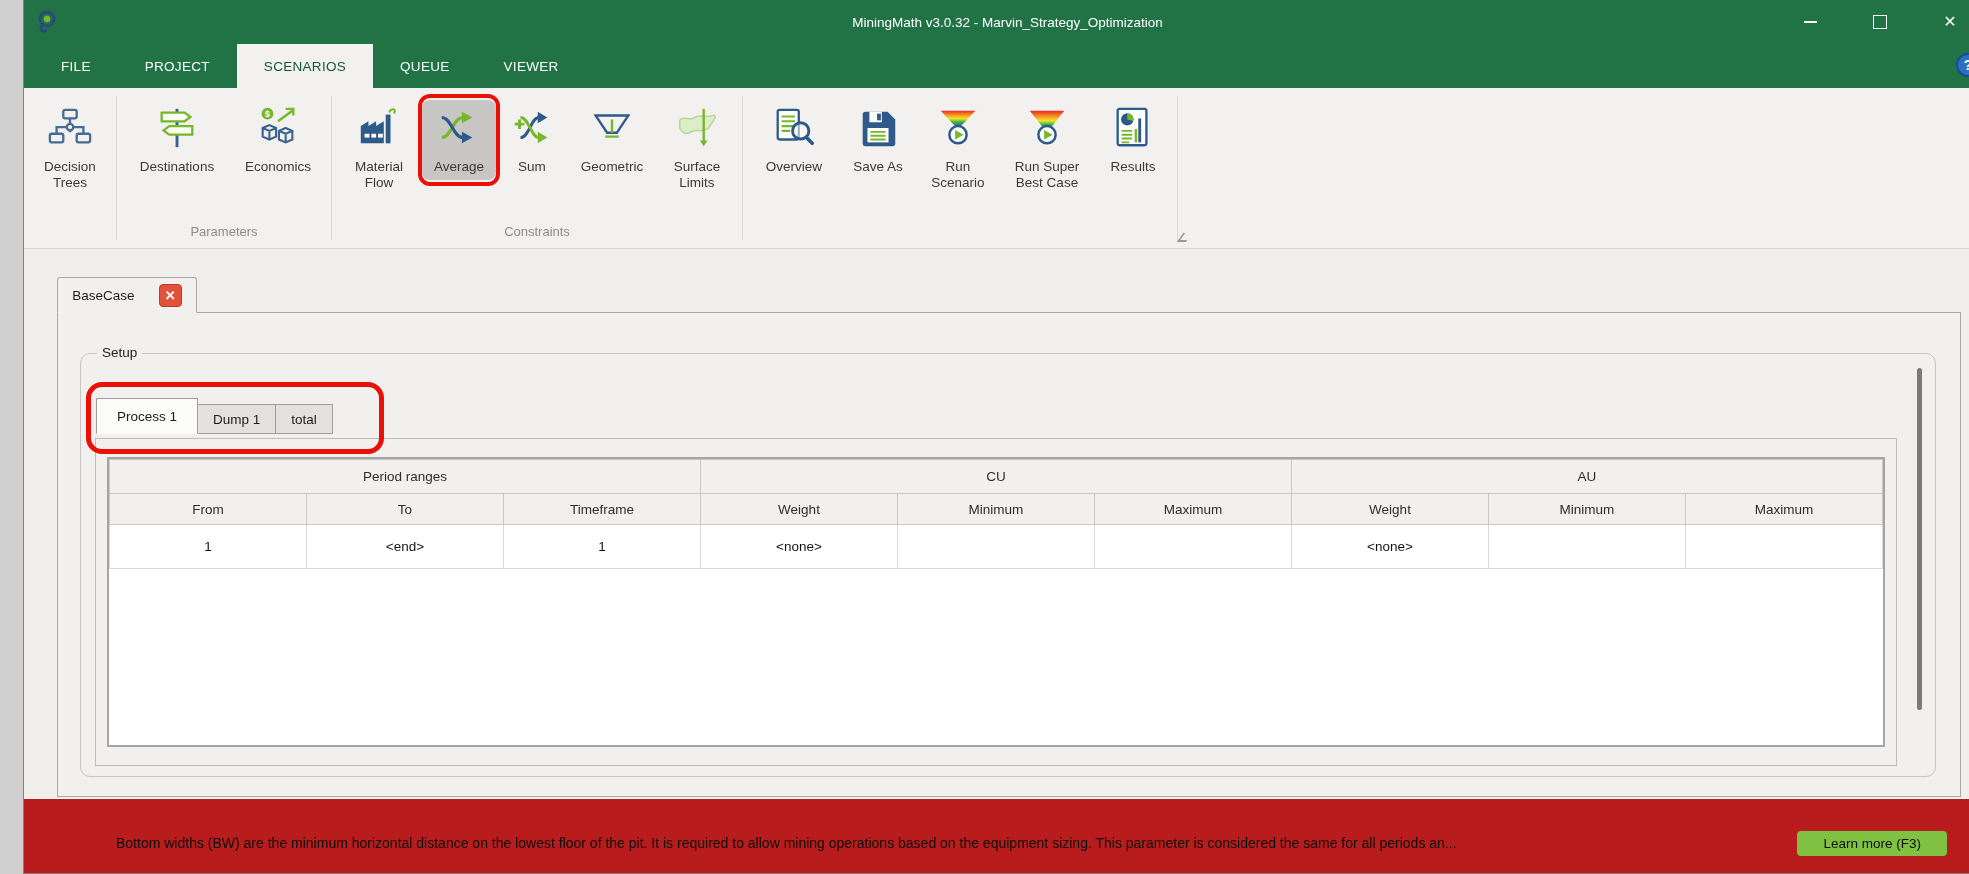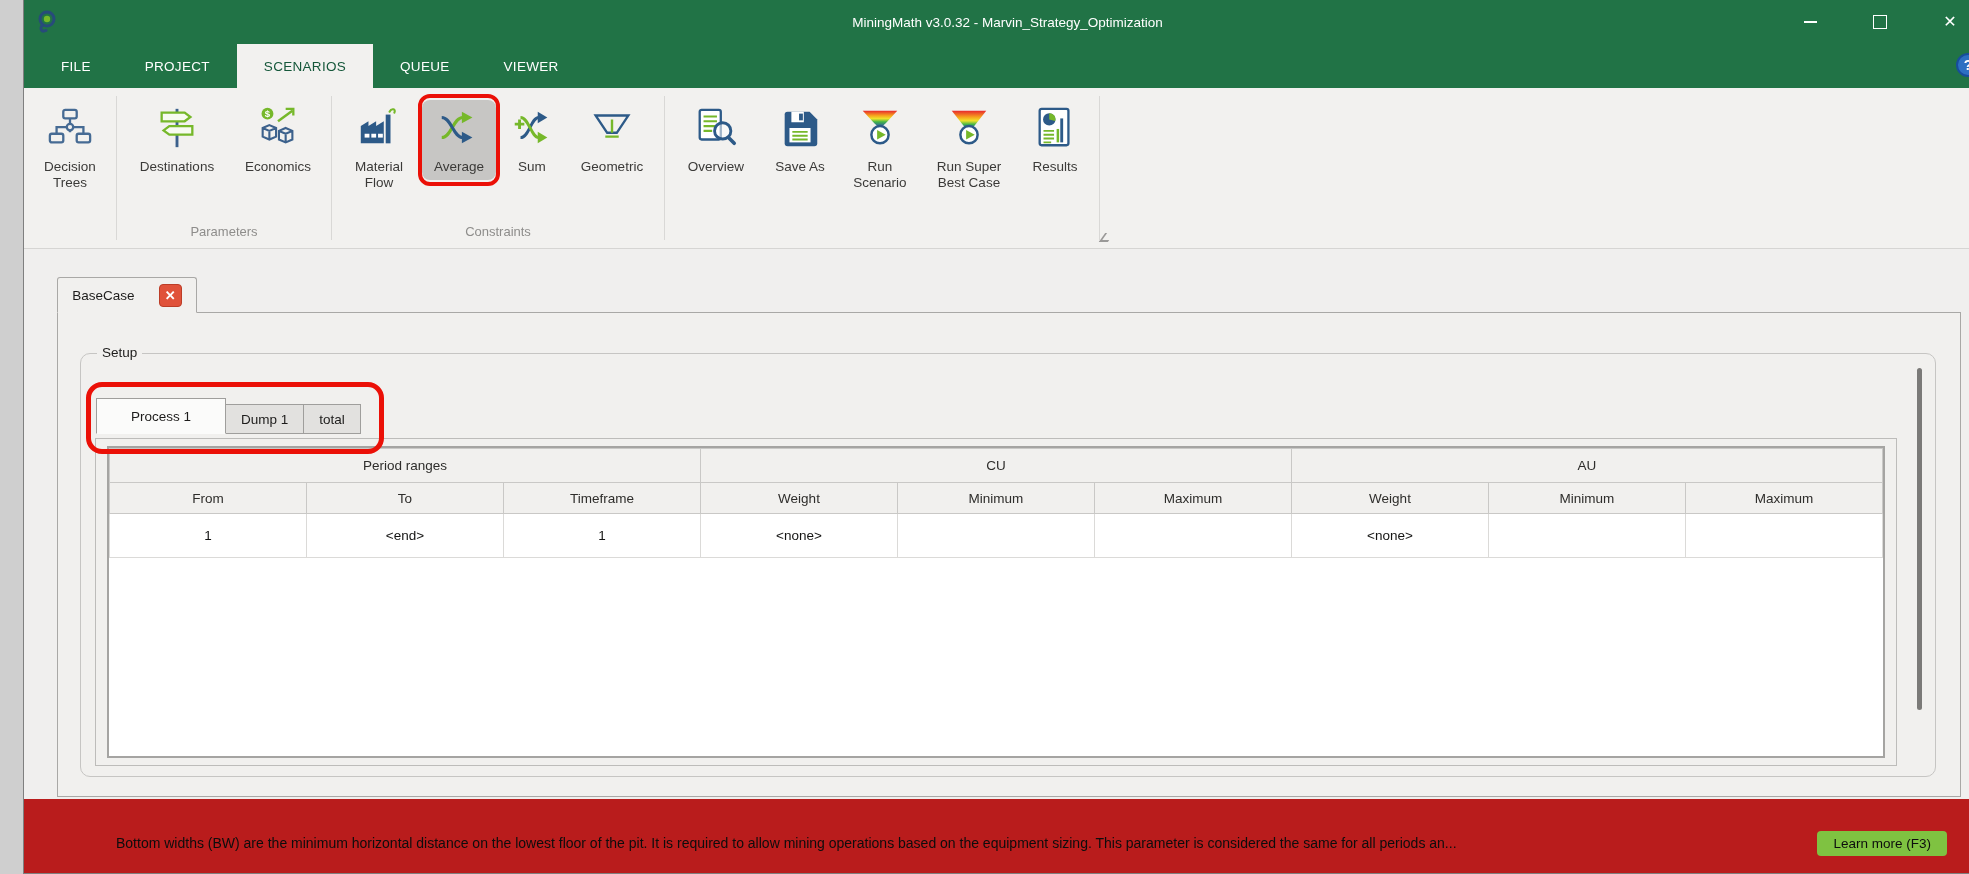--- a/index.html
+++ b/index.html
@@ -52,40 +52,40 @@
   
   .setup-box{position:absolute;left:22px;top:40px;width:1856px;height:424px;
     border:1px solid #c6c5c3;border-radius:10px;box-sizing:border-box;}
   .setup-label{position:absolute;top:-9px;left:16px;background:#f1f0ee;padding:0 5px;
     font-size:13.5px;color:#1d1c1b;}
   .subtabs{position:absolute;left:15px;top:44px;height:36px;display:flex;align-items:flex-end;z-index:2;}
   .subtab{height:30px;padding:0 15px;display:flex;align-items:center;background:#e2e1df;
     border:1px solid #9f9e9c;border-left:none;font-size:13.5px;color:#1d1c1b;
     box-sizing:border-box;cursor:default;}
   .subtab:first-child{border-left:1px solid #9f9e9c;}
-  .subtab.active{height:36px;background:#fbfbfa;border-bottom:1px solid #fbfbfa;padding:0 34px;}
+  .subtab.active{height:36px;background:#fbfbfa;border-bottom:1px solid #fbfbfa;padding:0 20px;}
   .annot-tabs{position:absolute;left:5px;top:28px;width:288px;height:62px;
     border:5px solid #eb1007;border-radius:16px;z-index:3;pointer-events:none;}
   .pane{position:absolute;left:14px;right:38px;top:84px;bottom:10px;border:1px solid #bdbcba;
-    background:#f1f0ee;padding:7px 11px;box-sizing:border-box;}
+    background:#f1f0ee;padding:18px 11px;box-sizing:border-box;}
   .grid-wrap{width:100%;height:100%;background:#fff;border:2px solid #a5a4a2;box-sizing:border-box;}
   table.grid{width:100%;border-collapse:collapse;table-layout:fixed;}
   table.grid th{background:#f1f0ee;border:1px solid #c9c8c6;font-weight:normal;
     font-size:13.5px;color:#2e2d2b;height:31px;}
   table.grid tr.col-row th{height:28px;}
   table.grid td{height:41px;text-align:center;font-size:13.5px;color:#141413;background:#fff;
     border-left:1px solid #dbdad8;border-right:1px solid #dbdad8;border-bottom:1px solid #dbdad8;
     cursor:default;}
   .vscroll{position:absolute;right:13px;top:14px;width:5px;height:342px;background:#7b7a78;
     border-radius:3px;cursor:default;}
   
   .footer{position:absolute;left:0;right:0;bottom:0;height:74px;background:#b91c1c;
     display:flex;align-items:center;padding:14px 44px 0 92px;box-sizing:border-box;text-align:center;}
   .footer-text{font-size:14px;color:#0d0d0d;white-space:nowrap;}
-  .learn-btn{margin-left:auto;background:#7fc241;border-radius:4px;padding:5px 16px;
+  .learn-btn{margin-left:auto;background:#7fc241;border-radius:4px;padding:5px 26px;
     font-size:13.5px;color:#0d0d0d;white-space:nowrap;cursor:default;}
   .grip{position:absolute;right:3px;bottom:3px;width:16px;height:16px;}
   .grip i{position:absolute;width:3px;height:3px;background:#b3b2b0;border-radius:50%;}
   .grip i:nth-child(1){right:1px;bottom:1px;}
   .grip i:nth-child(2){right:7px;bottom:1px;}
   .grip i:nth-child(3){right:1px;bottom:7px;}
   svg{display:block;}
 </style>
 </head>
 <body>
@@ -215,20 +215,28 @@
             <path d="M30 28 l10 6 -10 6 z" fill="#76b82a"></path>
           </svg>
           <span class="lbl">Sum</span>
         </div>
         <div class="rbtn" style="width:80px">
           <svg width="46" height="46" viewBox="0 0 48 48">
             <path d="M7 11 L19 29 h10 L41 11 z" fill="none" stroke="#2d5a88" stroke-width="2.5"></path>
             <path d="M24 15 v14 M17 33 h14" stroke="#76b82a" stroke-width="2.5" fill="none"></path>
           </svg>
           <span class="lbl">Geometric</span>
+        </div>
+        <div class="rbtn" style="width:66px">
+          <svg width="46" height="46" viewBox="0 0 48 48">
+            <path fill="#ddedc9" stroke="#b9d697" stroke-width="1.6" d="M6 16 C10 10 16 18 22 13 C27 9 31 14 40 11 C43 10 44 13 42 15 L36 24 C30 30 24 24 18 28 C12 32 8 28 6 24 z"></path>
+            <path d="M31 4 v36" stroke="#76b82a" stroke-width="2.5" fill="none"></path>
+            <path d="M27 37 l4 6 4 -6 z" fill="#76b82a"></path>
+          </svg>
+          <span class="lbl">Surface Limits</span>
         </div>
       </div>
       <div class="rlabel">Constraints</div>
     </div>
 
     <div class="rsep"></div>
 
     <div class="rgroup">
       <div class="ritems">
         <div class="rbtn" style="width:78px">

